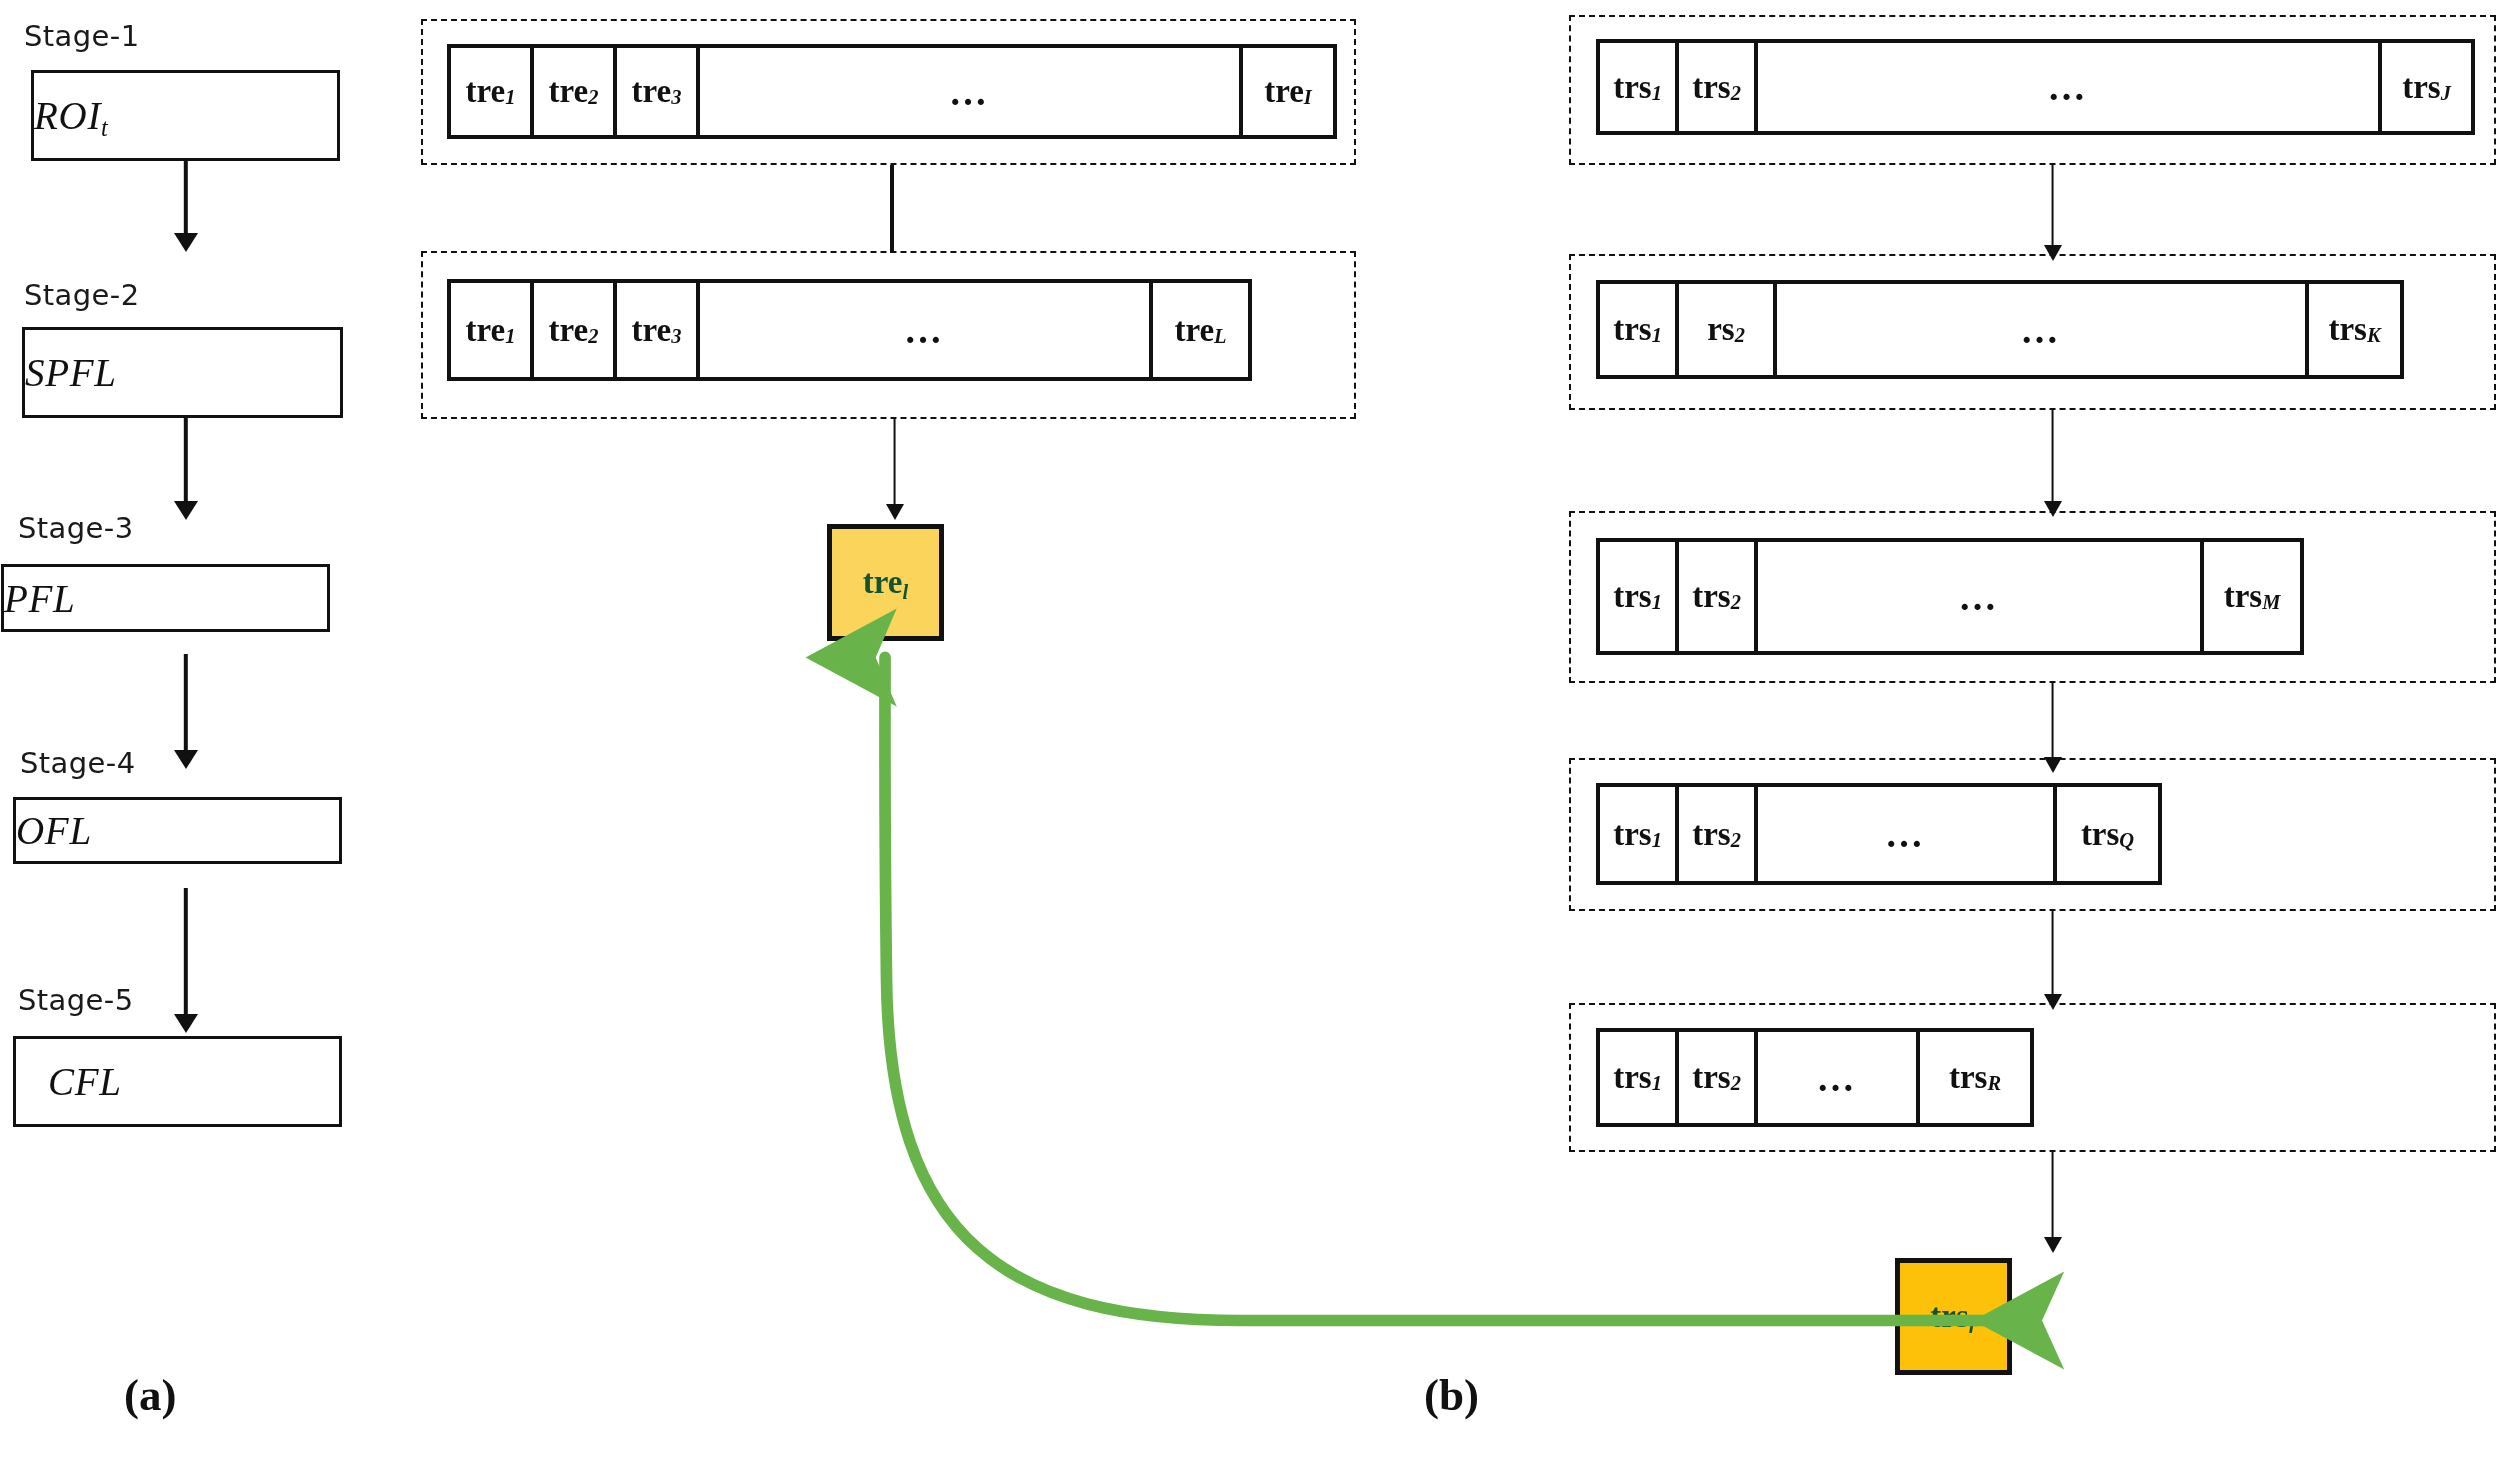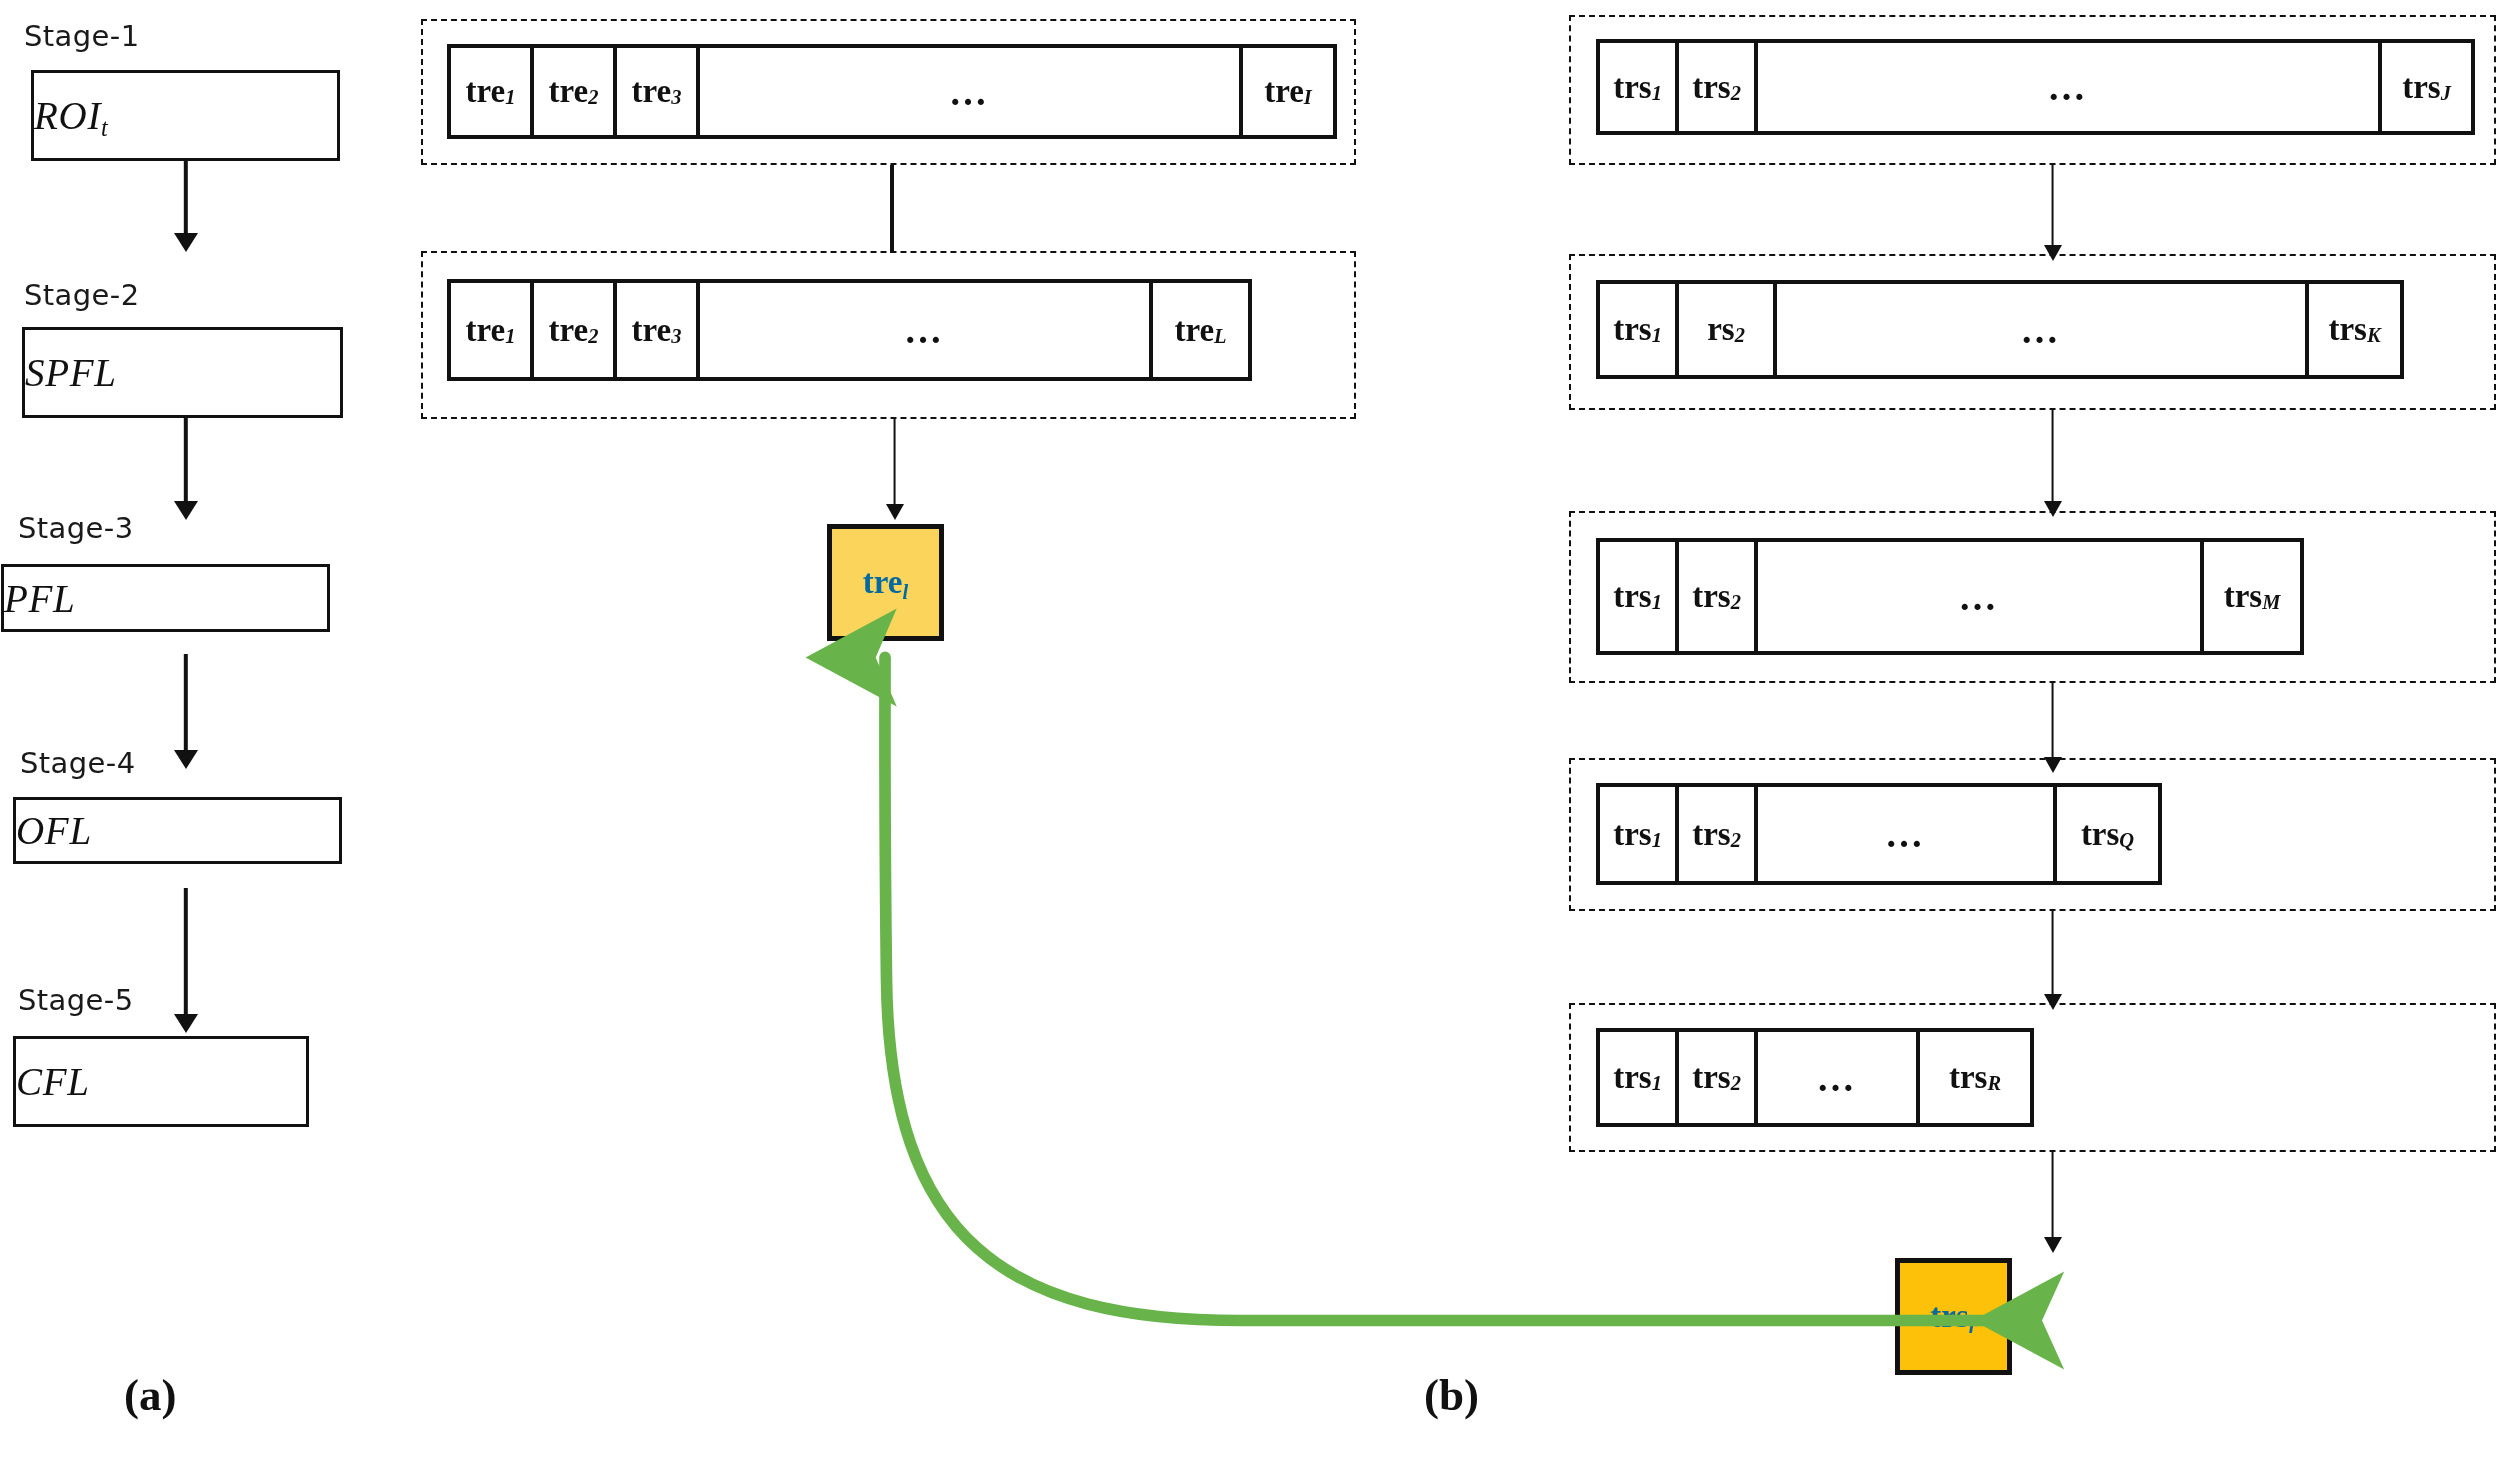--- a/index.html
+++ b/index.html
@@ -44,21 +44,21 @@
     white-space:nowrap;
   }
   .cell:last-child{border-right:none;}
   .cell sub{font-size:.62em;vertical-align:baseline;position:relative;top:.30em;font-style:italic;font-weight:bold;}
   .cell.dots{font-weight:bold;letter-spacing:2.9px;font-size:38px;}
 
   
   .ybox{
     position:absolute;box-sizing:border-box;border:5.8px solid #111;
     display:flex;align-items:center;justify-content:center;
-    font-family:"Liberation Serif",serif;font-weight:bold;font-size:33px;color:#0369a1;
+    font-family:"Liberation Serif",serif;font-weight:bold;font-size:33px;color:#14532d;
   }
   .ybox sub{font-size:.62em;vertical-align:baseline;position:relative;top:.30em;font-style:italic;}
 
   
   .plainline{position:absolute;background:#111;width:3.7px;}
 
   
   #green-arrow{position:absolute;left:0;top:0;width:2512px;height:1469px;pointer-events:none;}
 
   
@@ -116,21 +116,21 @@
         <span>OFL</span><sub></sub>
       </span>
     </div>
 
     <div class="v-arrow" style="left:171px;top:888px;width:29px;height:146px;">
       <div class="shaft" style="height:127px;"></div>
       <div class="head" style="top:126px;"></div>
     </div>
 
     <div class="stage-label" style="left:18px;top:983px;">Stage-5</div>
-    <div class="proc-box" style="left:13px;top:1036px;width:296px;height:91px;">
+    <div class="proc-box" style="left:13px;top:1036px;width:329px;height:91px;padding-left:32px;">
       <span class="lbl">
         <span>CFL</span><sub></sub>
       </span>
     </div>
   </div>
 
   <div>
 
     <div class="dashed-box" style="left:421px;top:19px;width:935px;height:146px;"></div>
     <div class="cellrow" style="left:447px;top:44px;width:890px;height:95px;">

